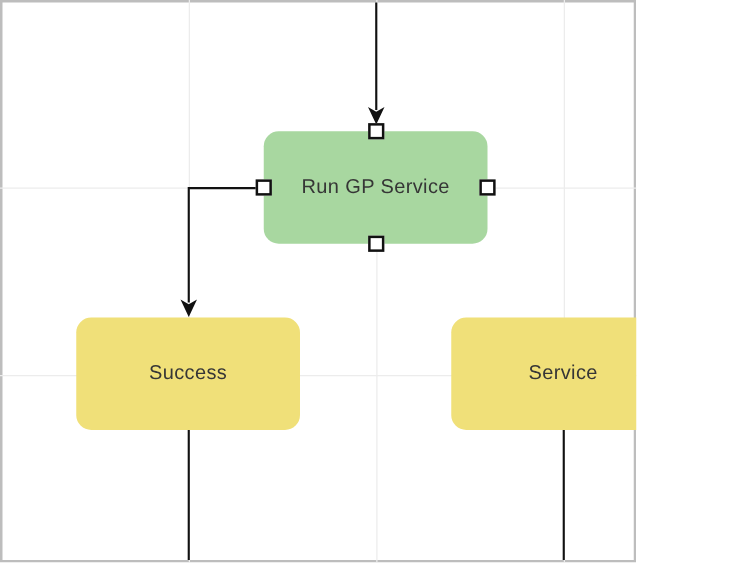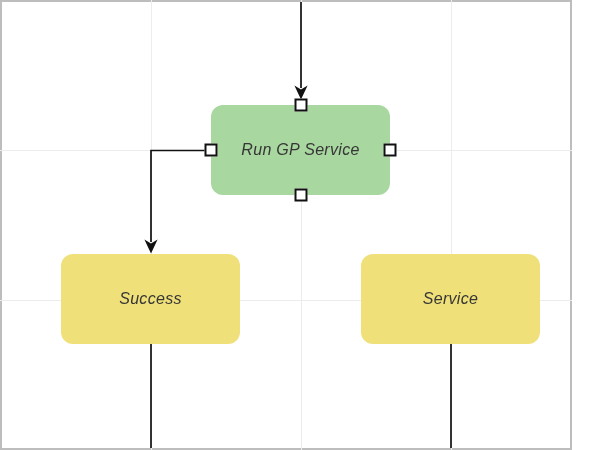--- a/index.html
+++ b/index.html
@@ -3,26 +3,25 @@
 <meta charset="utf-8">
 <style>
   html, body {
     margin: 0;
     padding: 0;
     background: #ffffff;
     font-family: "Liberation Sans", sans-serif;
   }
   .canvas {
     position: relative;
-    width: 572px;
+    width: 509px;
     height: 450px;
     background: var(--canvas-background, #ffffff);
     box-shadow: inset 0 0 0 2px var(--canvas-border, #bdbdbd);
     overflow: hidden;
-    font-style: italic;
   }
   .edges-layer {
     position: absolute;
     left: 0;
     top: 0;
     width: 600px;
     height: 450px;
     display: block;
   }
   .grid-line {

